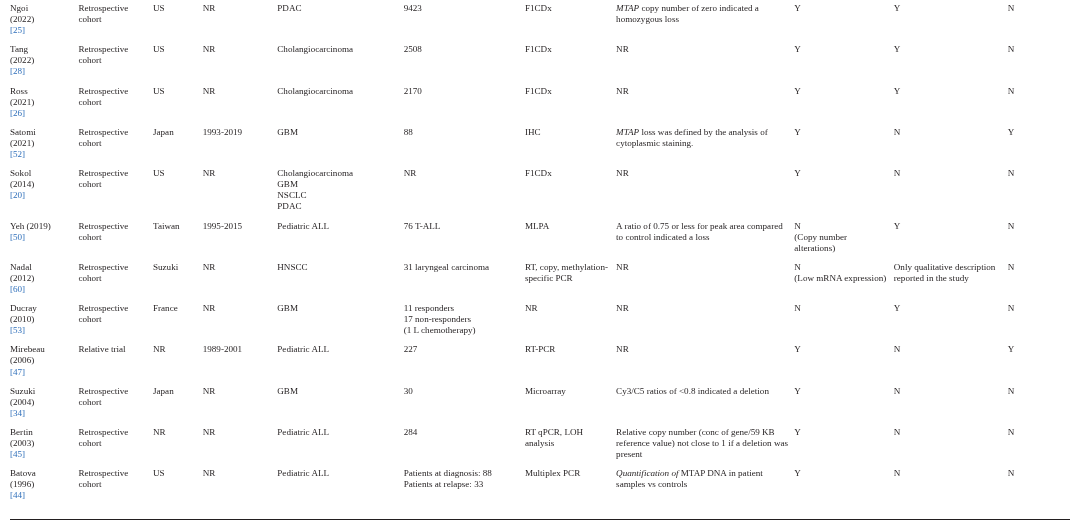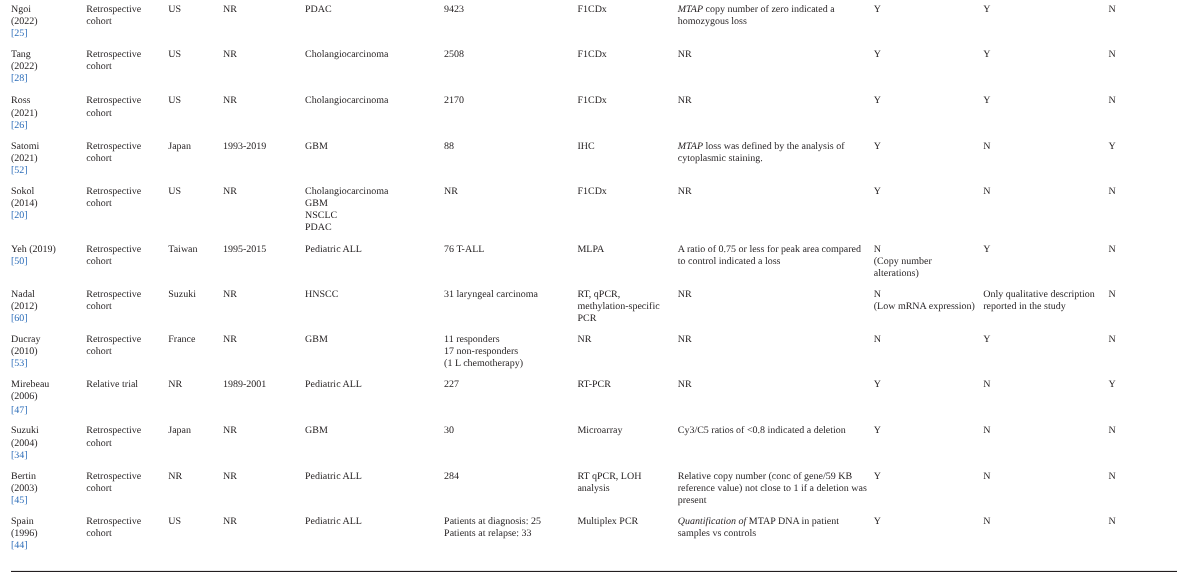--- a/index.html
+++ b/index.html
@@ -319,21 +319,21 @@
           <td class="cell-lines">
             <span>NR</span>
           </td>
           <td class="cell-lines">
             <span>HNSCC</span>
           </td>
           <td class="cell-lines">
             <span>31 laryngeal carcinoma</span>
           </td>
           <td class="cell-lines">
-            <span>RT, qPCR, methylation-specific PCR</span>
+            <span>RT, copy, methylation-specific PCR</span>
           </td>
           <td><span>NR</span></td>
           <td class="cell-lines">
             <span>N</span>
             <span>(Low mRNA expression)</span>
           </td>
           <td class="cell-lines">
             <span>Only qualitative description reported in the study</span>
           </td>
           <td class="cell-lines">
@@ -477,38 +477,38 @@
           </td>
           <td class="cell-lines">
             <span>N</span>
           </td>
           <td class="cell-lines">
             <span>N</span>
           </td>
         </tr>
         <tr class="data-row">
           <td class="author-cell">
-            <span class="line">Spain</span>
+            <span class="line">Batova</span>
             <span class="line">(1996)</span>
             <span class="line ref">[44]</span>
           </td>
           <td class="cell-lines">
             <span>Retrospective cohort</span>
           </td>
           <td class="cell-lines">
             <span>US</span>
           </td>
           <td class="cell-lines">
             <span>NR</span>
           </td>
           <td class="cell-lines">
             <span>Pediatric ALL</span>
           </td>
           <td class="cell-lines">
-            <span>Patients at diagnosis: 25</span>
+            <span>Patients at diagnosis: 88</span>
             <span>Patients at relapse: 33</span>
           </td>
           <td class="cell-lines">
             <span>Multiplex PCR</span>
           </td>
           <td><span class="italic">Quantification of </span><span>MTAP DNA in patient samples vs controls</span></td>
           <td class="cell-lines">
             <span>Y</span>
           </td>
           <td class="cell-lines">

